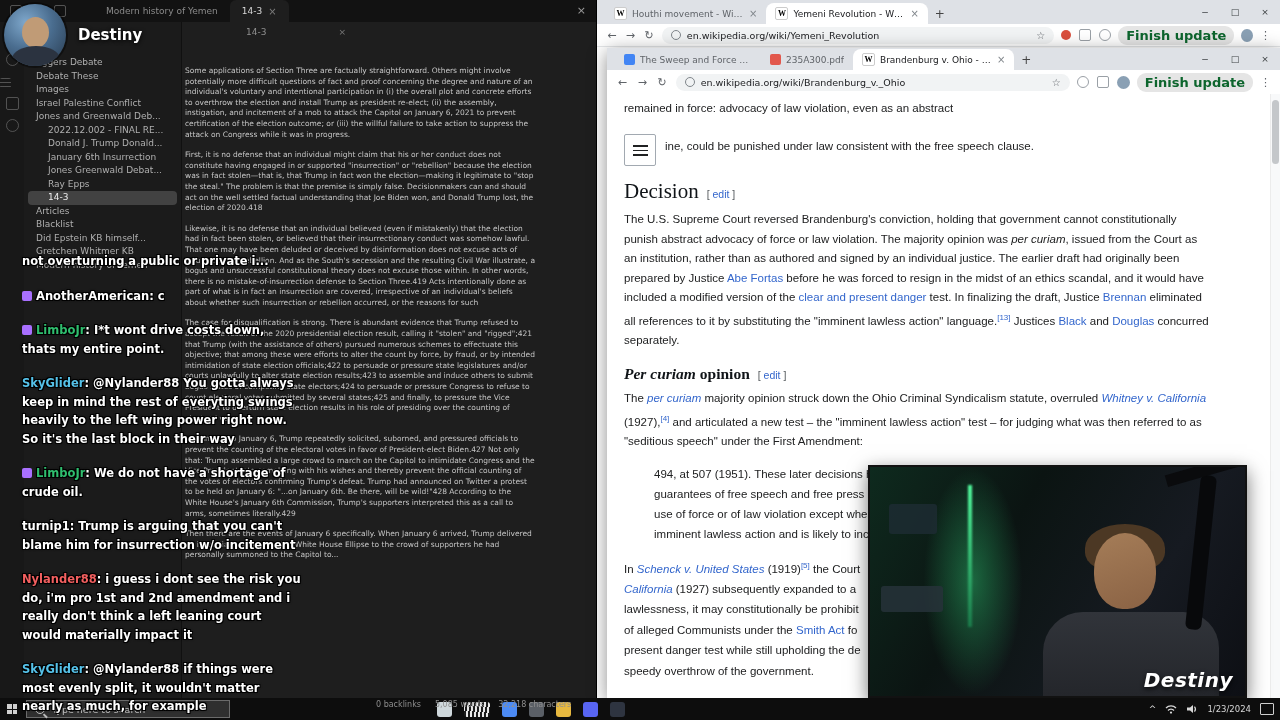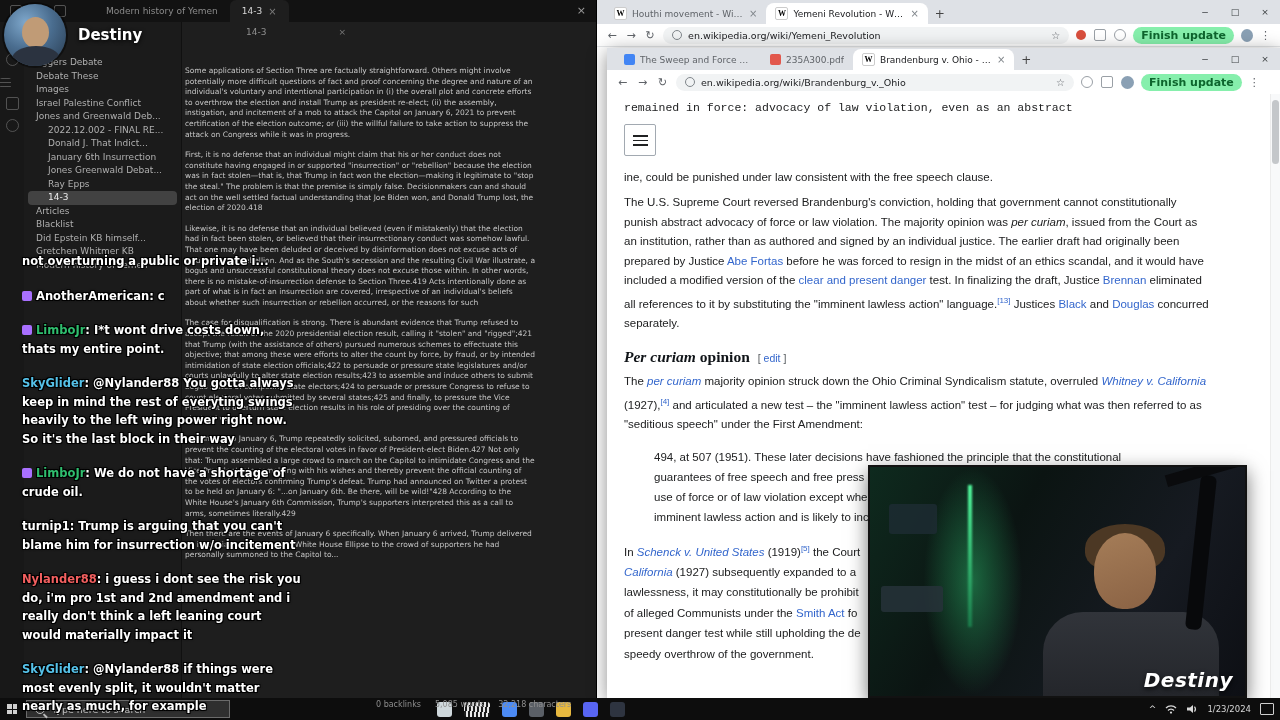--- a/index.html
+++ b/index.html
@@ -69,28 +69,28 @@
   .bwin-back .omnibox{width:420px;}
   .bwin-front .omnibox{width:380px;align-items:center;}
   .site-icon{width:8px;height:8px;border:1.3px solid #80868b;border-radius:50%;flex:none;}
   .omni-url{white-space:nowrap;overflow:hidden;}
   .omni-star{margin-left:auto;color:#5f6368;font-size:10px;}
   .exts{display:flex;align-items:center;gap:8px;}
   .ext{width:10px;height:10px;border:1.4px solid #9aa0a6;border-radius:2px;}
   .ext.round{border-radius:50%;}
   .rec-dot{width:10px;height:10px;border-radius:50%;background:#d94f3d;}
   .prof{width:13px;height:13px;border-radius:50%;background:#8aa0b4;}
-  .update-pill{background:#86efac;color:#0d652d;font-size:11px;font-weight:bold;padding:2px 8px;border-radius:9px;white-space:nowrap;}
+  .update-pill{background:#e5e5e5;color:#0d652d;font-size:13px;font-weight:bold;padding:2px 8px;border-radius:9px;white-space:nowrap;}
   .menu-dots{color:#5f6368;font-size:11px;}
 
   
   .wiki{position:absolute;left:0;right:9px;top:46px;bottom:0;background:#fff;overflow:hidden;
     padding:4px 58px 0 17px;box-sizing:border-box;color:#202122;font-family:"Liberation Sans",sans-serif;font-size:11.5px;}
-  .frag{line-height:20px;font-family:Liberation Mono, monospace;}
-  .tocrow{display:flex;align-items:flex-start;gap:9px;margin-top:6px;flex-direction:column;}
+  .frag{line-height:20px;}
+  .tocrow{display:flex;align-items:flex-start;gap:9px;margin-top:16px;}
   .toc-btn{width:30px;height:30px;border:1px solid #a2a9b1;border-radius:2px;display:flex;align-items:center;justify-content:center;flex:none;}
   .toc-lines{width:15px;height:11px;background:repeating-linear-gradient(to bottom,#202122 0 1.8px,transparent 1.8px 4.6px);}
   .frag2{padding-top:2px;line-height:20px;}
   .wh2{font-family:"Liberation Serif","DejaVu Serif",serif;font-size:21px;font-weight:normal;margin:13px 0 6px 0;color:#101418;}
   .wh3{font-family:"Liberation Serif","DejaVu Serif",serif;font-size:15.5px;font-weight:bold;margin:15px 0 6px 0;color:#101418;}
   .hedit{font-family:"Liberation Sans",sans-serif;font-size:10.5px;font-weight:normal;margin-left:8px;}
   .hbr{color:#54595d;}
   .hlink{color:#3366cc;}
   .wp{line-height:19.5px;margin:6px 0 12px 0;max-width:594px;}
   .bq{margin:10px 0 12px 30px;line-height:20px;}
@@ -165,21 +165,21 @@
       <div class="ric"></div>
       <div class="ric round"></div>
     </div>
     <div class="obs-sidebar">
         <div class="tree-item">Eggers Debate</div>
         <div class="tree-item">Debate These</div>
         <div class="tree-item">Images</div>
         <div class="tree-item">Israel Palestine Conflict</div>
         <div class="tree-item">Jones and Greenwald Deb...</div>
         <div class="tree-item lvl1">2022.12.002 - FINAL RE...</div>
-        <div class="tree-item lvl1">Donald J. That Indict...</div>
+        <div class="tree-item lvl1">Donald J. Trump Donald...</div>
         <div class="tree-item lvl1">January 6th Insurrection</div>
         <div class="tree-item lvl1">Jones Greenwald Debat...</div>
         <div class="tree-item lvl1">Ray Epps</div>
         <div class="tree-item lvl1 active">14-3</div>
         <div class="tree-item">Articles</div>
         <div class="tree-item">Blacklist</div>
         <div class="tree-item">Did Epstein KB himself...</div>
         <div class="tree-item">Gretchen Whitmer KB</div>
         <div class="tree-item">Modern history of Yemen</div>
       </div>
@@ -305,20 +305,21 @@
     </div>
 
     <div class="wiki">
       <div class="frag">remained in force: advocacy of law violation, even as an abstract</div>
       <div class="tocrow">
         <div class="toc-btn">
             <span class="toc-lines"></span>
           </div>
         <div class="frag2">ine, could be punished under law consistent with the free speech clause.</div>
       </div>
+      <h2 class="wh2"><span>Decision</span><span class="hedit"><span class="hbr">[ </span><span class="hlink">edit</span><span class="hbr"> ]</span></span></h2>
       <p class="wp"><span class="seg p">The U.S. Supreme Court reversed Brandenburg's conviction, holding that government cannot constitutionally punish abstract advocacy of force or law violation. The majority opinion was </span><span class="seg k-i">per curiam</span><span class="seg p">, issued from the Court as an institution, rather than as authored and signed by an individual justice. The earlier draft had originally been prepared by Justice </span><span class="seg k-l">Abe Fortas</span><span class="seg p"> before he was forced to resign in the midst of an ethics scandal, and it would have included a modified version of the </span><span class="seg k-l">clear and present danger</span><span class="seg p"> test. In finalizing the draft, Justice </span><span class="seg k-l">Brennan</span><span class="seg p"> eliminated all references to it by substituting the "imminent lawless action" language.</span><span class="seg k-s">[13]</span><span class="seg p"> Justices </span><span class="seg k-l">Black</span><span class="seg p"> and </span><span class="seg k-l">Douglas</span><span class="seg p"> concurred separately.</span></p>
       <h3 class="wh3"><span class="seg k-i">Per curiam</span><span> opinion</span><span class="hedit"><span class="hbr">[ </span><span class="hlink">edit</span><span class="hbr"> ]</span></span></h3>
       <p class="wp"><span class="seg p">The </span><span class="seg k-il">per curiam</span><span class="seg p"> majority opinion struck down the Ohio Criminal Syndicalism statute, overruled </span><span class="seg k-il">Whitney v. California</span><span class="seg p"> (1927),</span><span class="seg k-s">[4]</span><span class="seg p"> and articulated a new test – the "imminent lawless action" test – for judging what was then referred to as "seditious speech" under the First Amendment:</span></p>
       <blockquote class="bq">
           <div class="bline"><span class="seg p">494, at 507 (1951). These later decisions have fashioned the principle that the constitutional</span></div>
           <div class="bline"><span class="seg p">guarantees of free speech and free press do not permit a State to forbid or proscribe advocacy of the</span></div>
           <div class="bline"><span class="seg p">use of force or of law violation except where such advocacy is directed to inciting or producing</span></div>
           <div class="bline"><span class="seg p">imminent lawless action and is likely to incite or produce such action.</span></div>
         </blockquote>
       <div class="lines">

